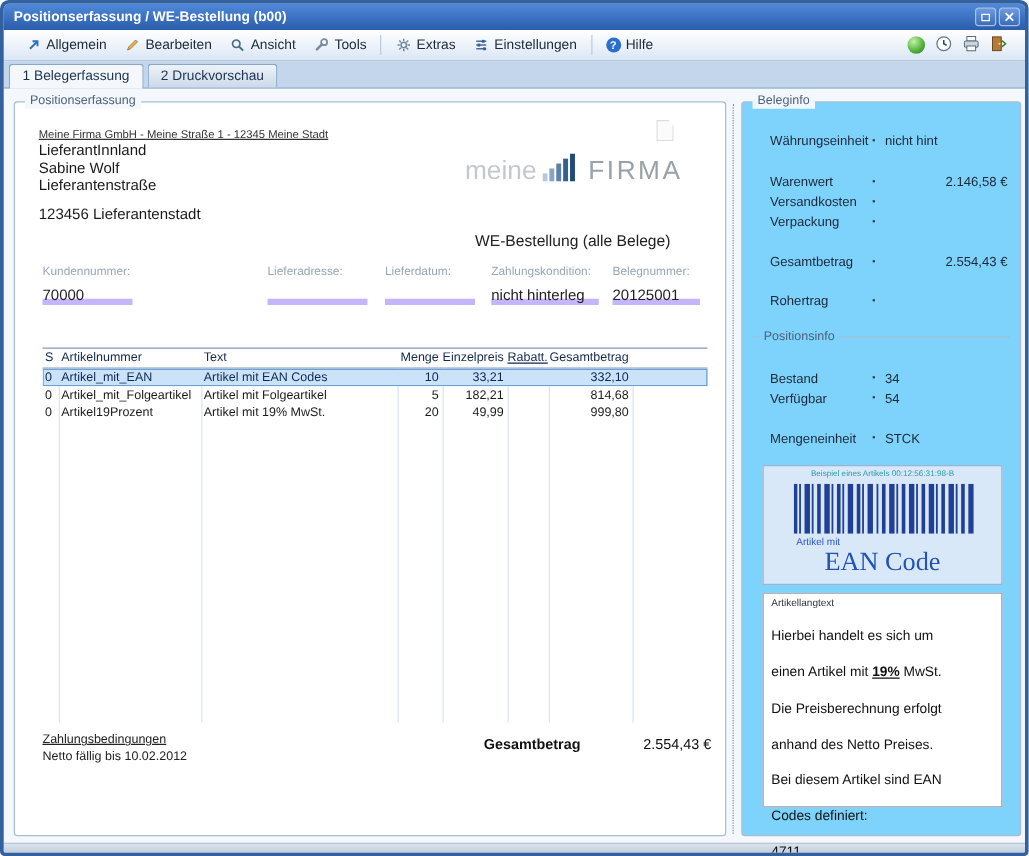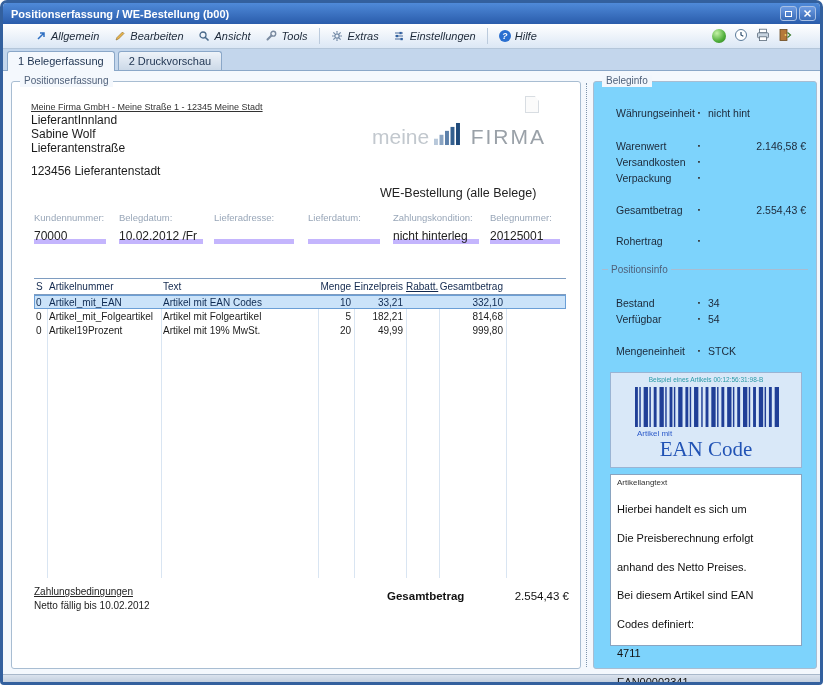--- a/index.html
+++ b/index.html
@@ -14,22 +14,22 @@
               color:#fff; font-size:11px; font-weight:bold; display:flex; align-items:center;
               padding:0 4px 0 8px; }
   .titlebar .title { flex:1; white-space:nowrap; }
   .tb-btn { width:17px; height:15px; margin-left:2px; border:1px solid #a9c0e4; border-radius:3px;
             background:linear-gradient(#6d9be2,#3a6cb8); display:flex; align-items:center;
             justify-content:center; cursor:default; }
   .restore-glyph { width:7px; height:6px; border:1px solid #fff; display:block; }
 
   
   .menubar { height:25px; flex:0 0 25px; background:linear-gradient(#ffffff,#dbe7f5);
-             border-bottom:1px solid #b4c6da; display:flex; align-items:center; padding:0 24px;
-             font-size:11px; color:#1c2838;font-style:italic; }
+             border-bottom:1px solid #b4c6da; display:flex; align-items:center; padding:0 10px;
+             font-size:11px; color:#1c2838; }
   .menu-item { display:flex; align-items:center; gap:4px; padding:2px 7px; border-radius:2px; }
   .mi-icon { width:13px; height:13px; display:flex; align-items:center; justify-content:center; }
   .menu-sep { width:1px; height:16px; background:#bccbdd; margin:0 4px; }
   .help-circle { width:12px; height:12px; border-radius:50%; background:#2a6fd0; color:#fff;
                  font-size:9px; font-weight:bold; display:flex; align-items:center; justify-content:center; }
   .menubar-right { margin-left:auto; display:flex; align-items:center; gap:8px; padding-right:4px; }
   .globe { width:14px; height:14px; border-radius:50%;
            background:radial-gradient(circle at 35% 30%, #c4f2a6, #4fae3a 60%, #2c7a1e); display:block; }
 
   
@@ -277,24 +277,20 @@
             <rect x="28" y="0" width="5" height="28" fill="#1f4a7a"></rect>
           </svg>
           <span class="logo-w2">FIRMA</span>
         </div>
 
         <div class="doc-title">WE-Bestellung (alle Belege)</div>
 
         <div class="fcol" style="left:22px;  width:72px;">
           <div class="flabel">Kundennummer:</div>
           <div class="fvalue">70000</div>
-        </div>
-        <div class="fcol" style="left:107px; width:84px;">
-          <div class="flabel">Belegdatum:</div>
-          <div class="fvalue">10.02.2012 /Fr</div>
         </div>
         <div class="fcol" style="left:202px; width:80px;">
           <div class="flabel">Lieferadresse:</div>
           <div class="fvalue"></div>
         </div>
         <div class="fcol" style="left:296px; width:72px;">
           <div class="flabel">Lieferdatum:</div>
           <div class="fvalue"></div>
         </div>
         <div class="fcol" style="left:381px; width:86px;">
@@ -457,20 +453,21 @@
             <rect x="97" y="0" width="3" height="30"></rect>
           </g>
         </svg>
         <div class="bc-sub">Artikel mit</div>
         <div class="bc-title">EAN Code</div>
       </div>
 
       <div class="langtext-box">
         <div class="lt-label">Artikellangtext</div>
         <div class="lt-line">Hierbei handelt es sich um</div>
+        <div class="lt-line"><span>einen Artikel mit </span><span class="lt-emph">19%</span><span> MwSt.</span></div>
         <div class="lt-line">Die Preisberechnung erfolgt</div>
         <div class="lt-line">anhand des Netto Preises.</div>
         <div class="lt-line lt-gap">Bei diesem Artikel sind EAN</div>
         <div class="lt-line">Codes definiert:</div>
         <div class="lt-line">4711</div>
         <div class="lt-line">EAN00002341</div>
       </div>
     </div>
   </div>
 

